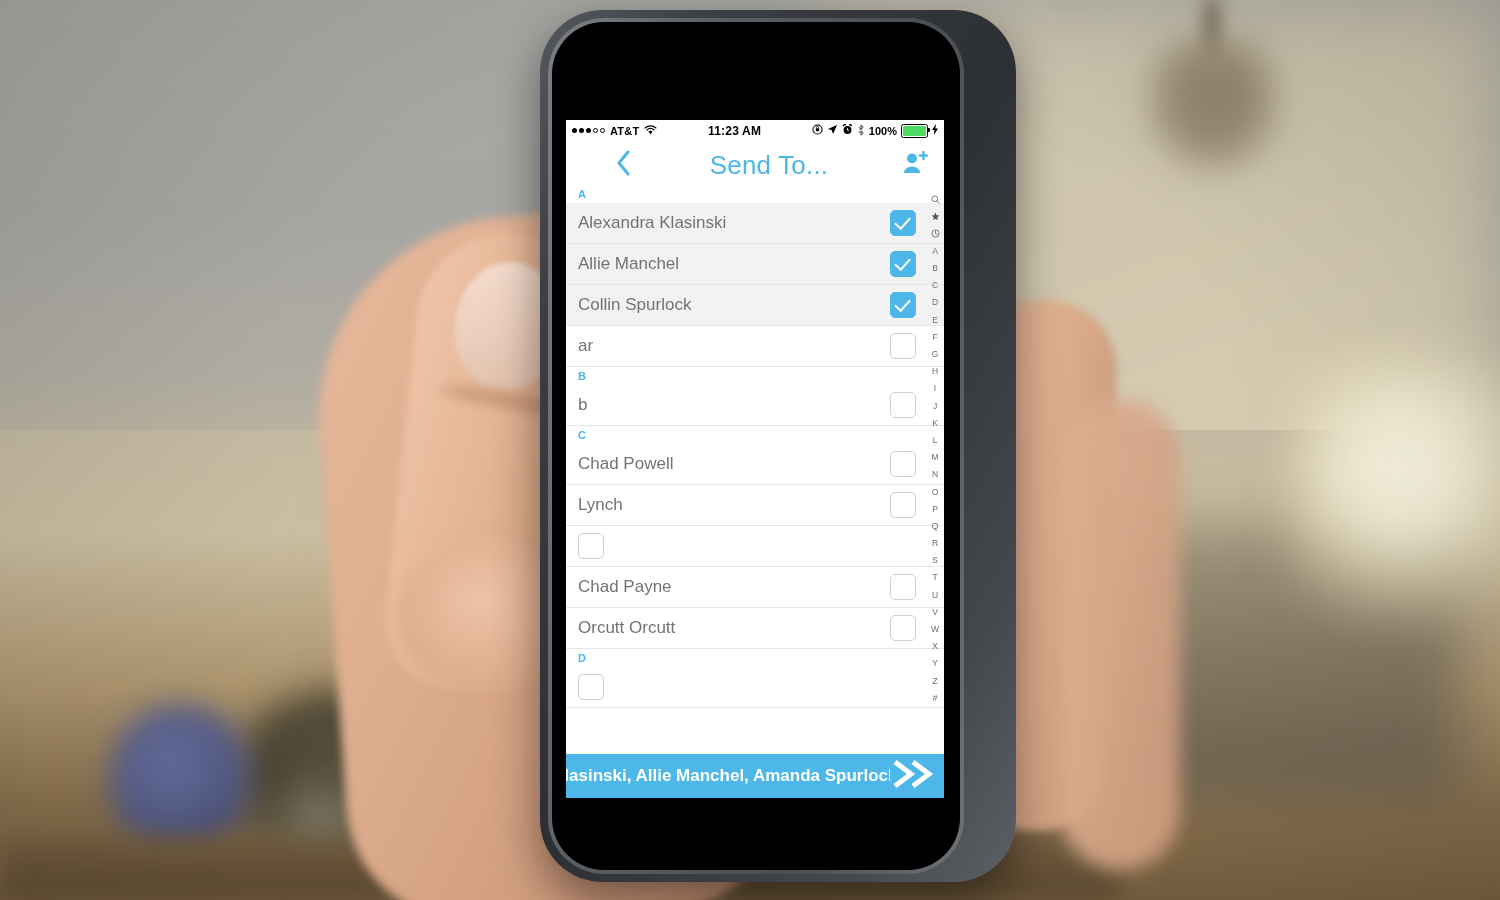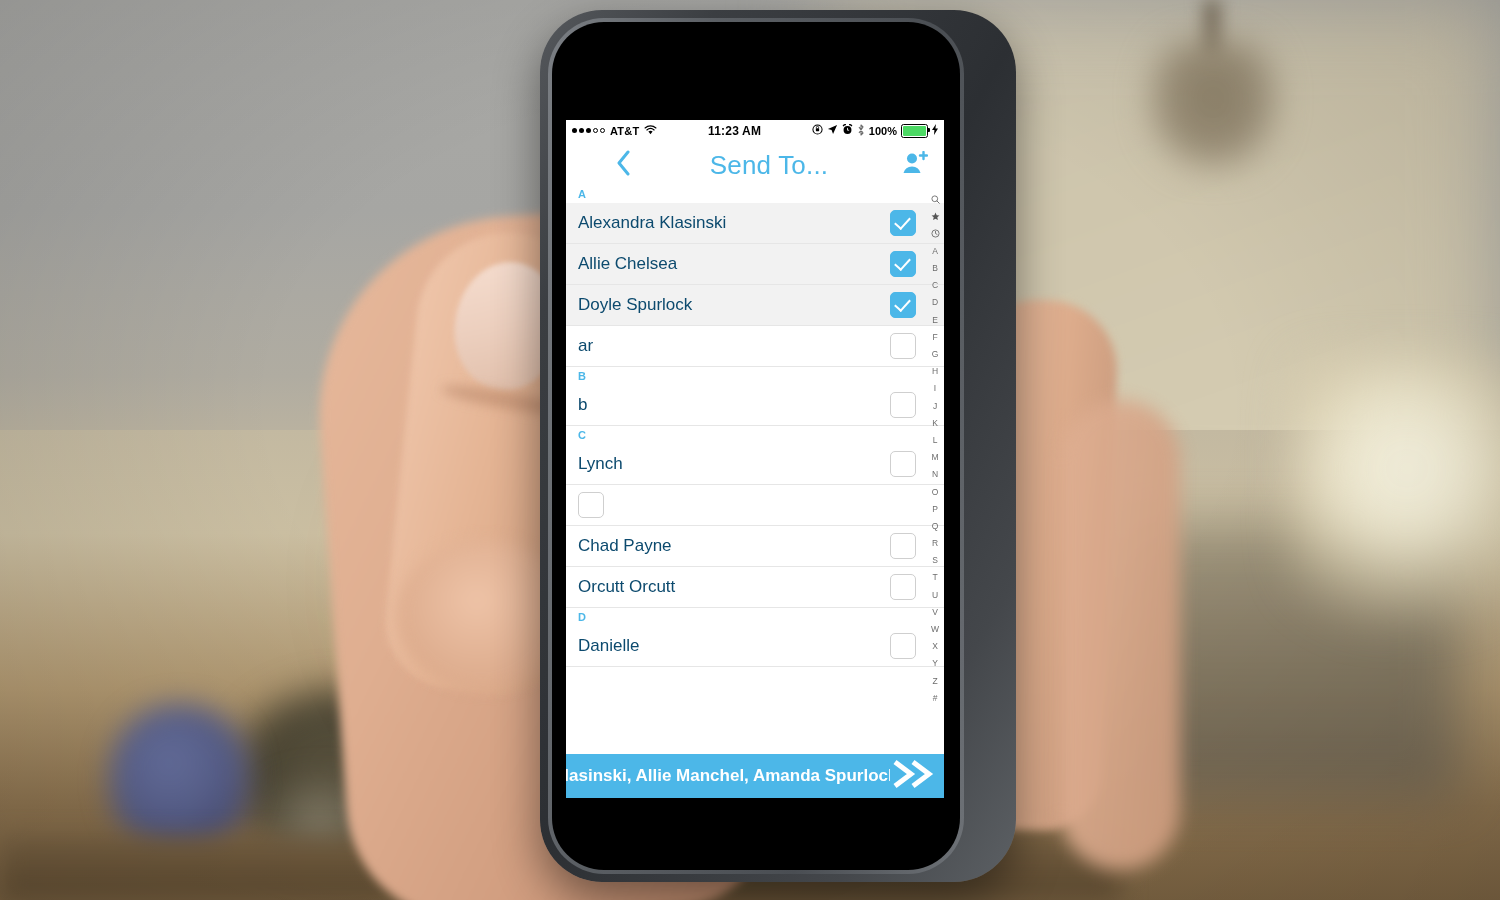--- a/index.html
+++ b/index.html
@@ -182,21 +182,21 @@
   .section-head{
     height:18px;line-height:18px;padding-left:12px;
     font-size:11px;font-weight:bold;color:#4cb7e8;background:#fff;
   }
   .row{
     height:40px;display:flex;align-items:center;
     padding:0 28px 0 12px;background:#fff;
     border-bottom:1px solid #e6e6e6;cursor:pointer;
   }
   .row.selected{background:#f2f2f2;}
-  .row .name{font-size:17px;color:#0c4a6e;flex:1;white-space:nowrap;overflow:hidden;}
+  .row .name{font-size:17px;color:#737373;flex:1;white-space:nowrap;overflow:hidden;}
   .cb{
     width:24px;height:24px;border-radius:5px;border:1px solid #cfcfcf;background:#fff;
     flex:0 0 auto;position:relative;
   }
   .cb.on{background:#4cb7e8;border-color:#4cb7e8;}
   .cb.on:after{
     content:"";position:absolute;left:7px;top:3px;width:7px;height:13px;
     border:solid #fff;border-width:0 2.6px 2.6px 0;transform:rotate(42deg);
   }
 
@@ -341,55 +341,58 @@
       </div>
 
       <div class="listwrap">
         <div class="list" id="contact-list" style="margin-top: -4px;">
             <div class="section-head">A</div>
             <div class="row selected">
               <div class="name">Alexandra Klasinski</div>
               <div class="cb on"></div>
             </div>
             <div class="row selected">
-              <div class="name">Allie Chelsea</div>
+              <div class="name">Allie Manchel</div>
               <div class="cb on"></div>
             </div>
             <div class="row selected">
-              <div class="name">Doyle Spurlock</div>
+              <div class="name">Collin Spurlock</div>
               <div class="cb on"></div>
             </div>
             <div class="row">
               <div class="name">ar</div>
               <div class="cb"></div>
             </div>
             <div class="section-head">B</div>
             <div class="row">
               <div class="name">b</div>
               <div class="cb"></div>
             </div>
             <div class="section-head">C</div>
             <div class="row">
+              <div class="name">Chad Powell</div>
+              <div class="cb"></div>
+            </div>
+            <div class="row">
               <div class="name">Lynch</div>
               <div class="cb"></div>
             </div>
             <div class="row">
               <div class="cb"></div>
             </div>
             <div class="row">
               <div class="name">Chad Payne</div>
               <div class="cb"></div>
             </div>
             <div class="row">
               <div class="name">Orcutt Orcutt</div>
               <div class="cb"></div>
             </div>
             <div class="section-head">D</div>
             <div class="row">
-              <div class="name">Danielle</div>
               <div class="cb"></div>
             </div>
           </div>
 
         <div class="indexbar" id="index-bar">
             <span>
               <svg width="9" height="9" viewBox="0 0 10 10">
                 <circle cx="4.2" cy="4.2" r="3.2" fill="none" stroke="#6d6d6d" stroke-width="1"></circle>
                 <path d="M6.6 6.6 L9.2 9.2" stroke="#6d6d6d" stroke-width="1.1" stroke-linecap="round"></path>
               </svg>

